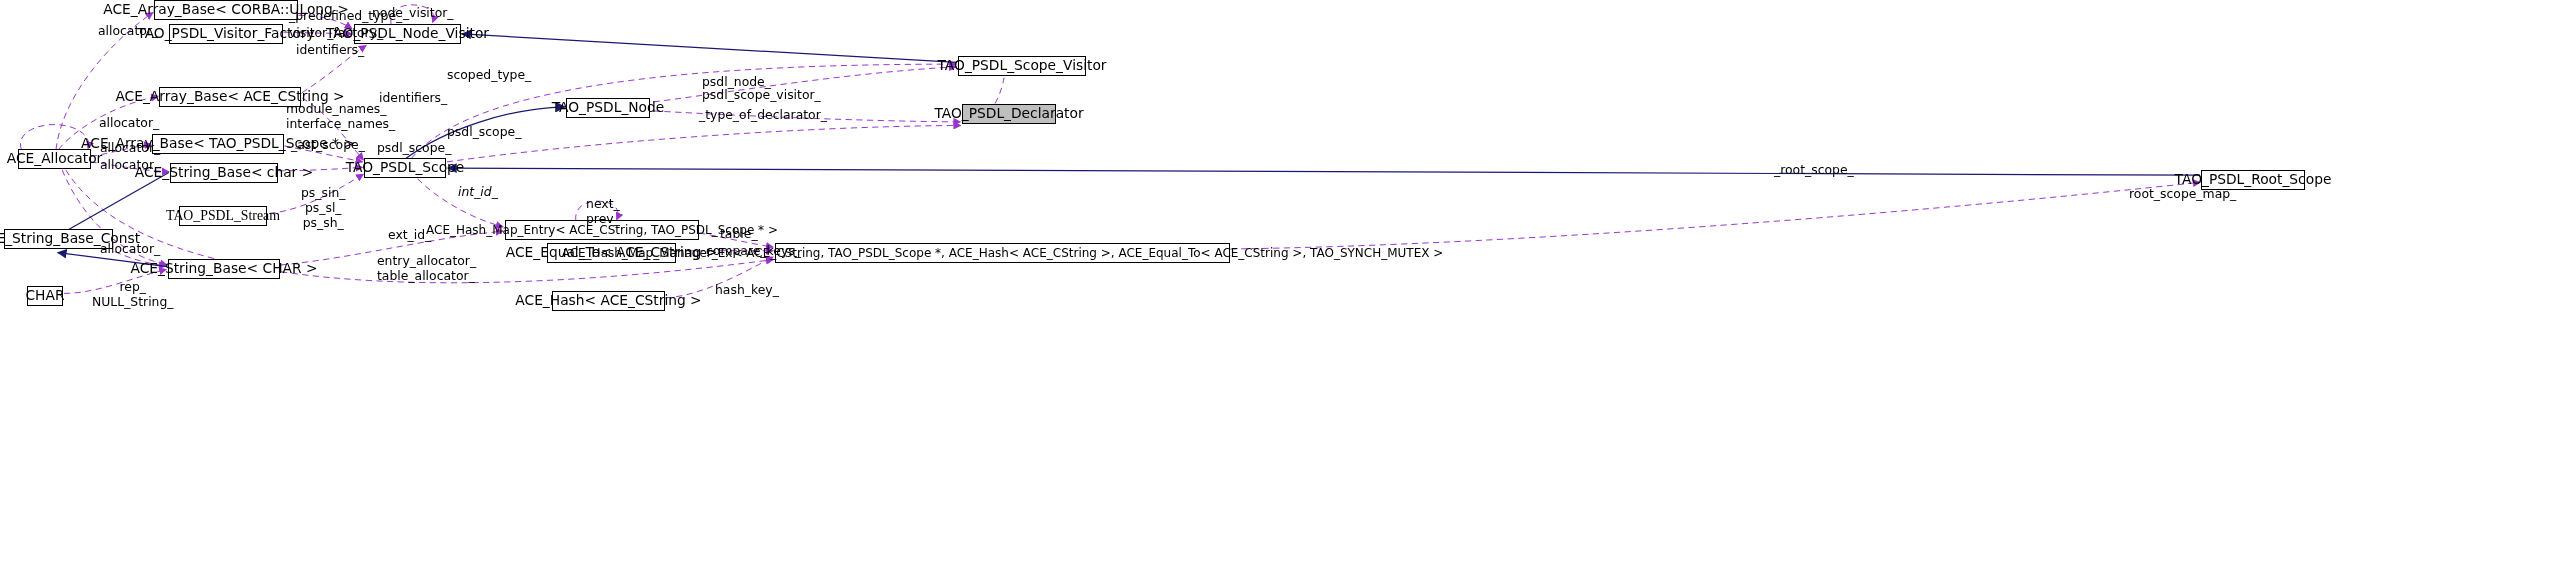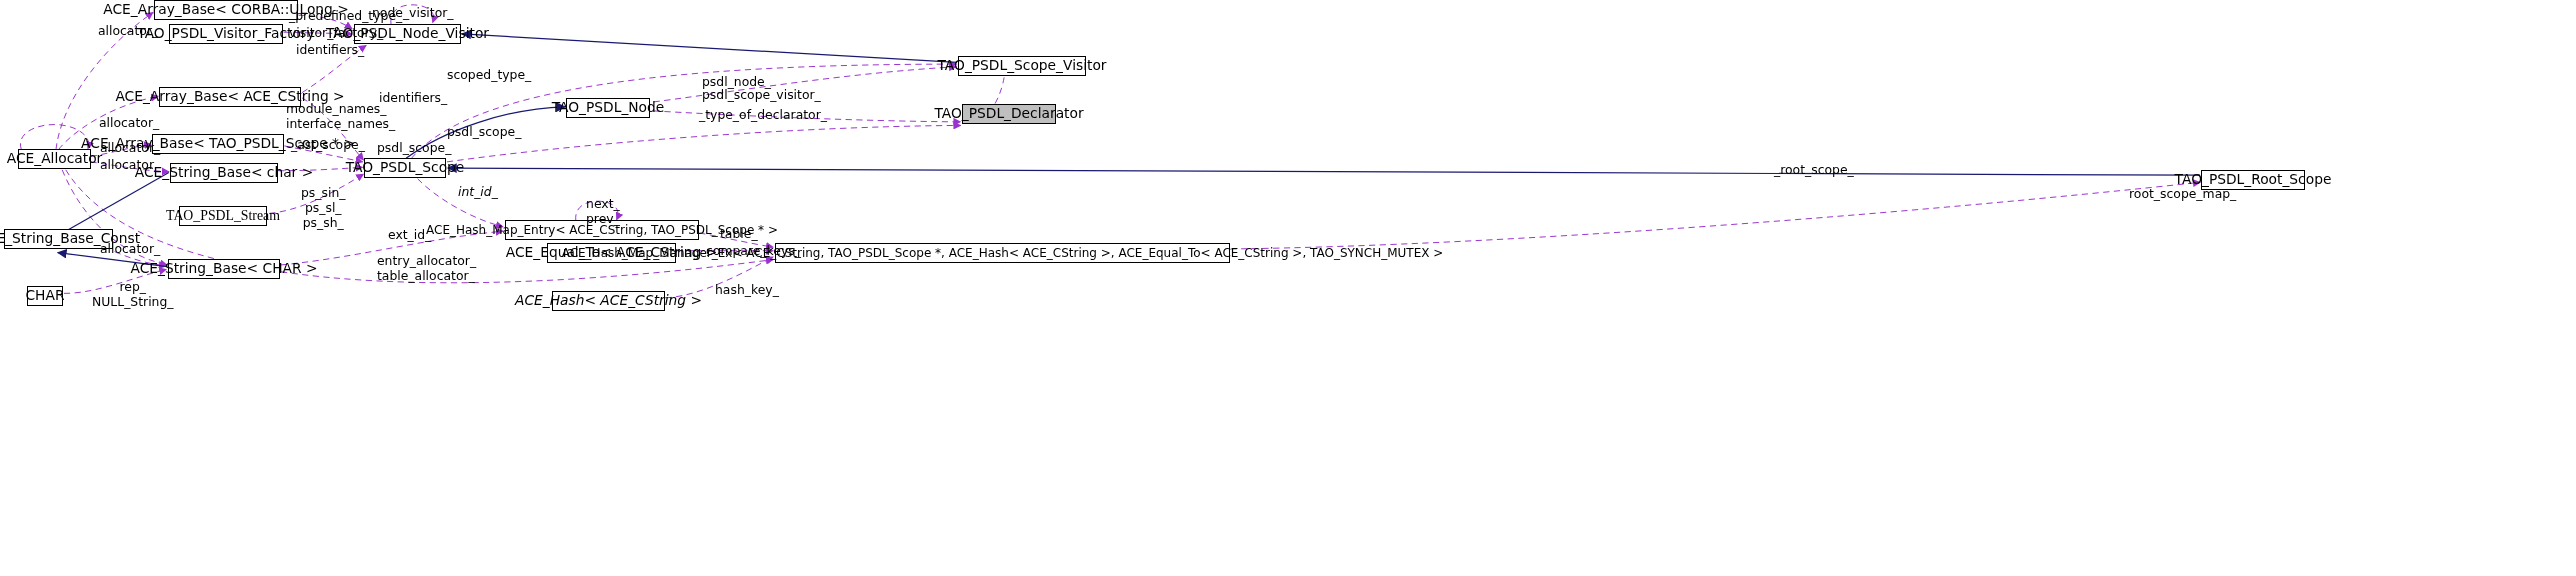--- a/index.html
+++ b/index.html
@@ -134,21 +134,21 @@
   <div class="node" style="left:170px;top:163px;width:108px;">ACE_String_Base&lt; char &gt;</div>
   <div class="node" style="left:364px;top:158px;width:82px;">TAO_PSDL_Scope</div>
   <div class="node" style="left:2201px;top:170px;width:104px;">TAO_PSDL_Root_Scope</div>
   <div class="node" style="left:179px;top:206px;width:88px;font-family:Liberation Serif, serif;">TAO_PSDL_Stream</div>
   <div class="node" style="left:505px;top:220px;width:194px;font-size:12px;">ACE_Hash_Map_Entry&lt; ACE_CString, TAO_PSDL_Scope * &gt;</div>
   <div class="node" style="left:4.4px;top:229px;width:109px;">ACE_String_Base_Const</div>
   <div class="node" style="left:547px;top:243px;width:129px;">ACE_Equal_To&lt; ACE_CString &gt;</div>
   <div class="node" style="left:775px;top:243px;width:455px;font-size:12px;">ACE_Hash_Map_Manager_Ex&lt; ACE_CString, TAO_PSDL_Scope *, ACE_Hash&lt; ACE_CString &gt;, ACE_Equal_To&lt; ACE_CString &gt;, TAO_SYNCH_MUTEX &gt;</div>
   <div class="node" style="left:168px;top:259px;width:112px;">ACE_String_Base&lt; CHAR &gt;</div>
   <div class="node" style="left:27px;top:286px;width:36px;">CHAR</div>
-  <div class="node" style="left:552px;top:291px;width:113px;font-style:italic;">ACE_Hash&lt; ACE_CString &gt;</div>
+  <div class="node" style="left:552px;top:291px;width:113px;">ACE_Hash&lt; ACE_CString &gt;</div>
 
   <div class="elabel" style="left:98px;top:24px;">allocator_</div>
   <div class="elabel" style="left:289px;top:9px;">_predefined_type_</div>
   <div class="elabel" style="left:372px;top:6.2px;">node_visitor_</div>
   <div class="elabel" style="left:289px;top:26px;">visitor_factory_</div>
   <div class="elabel" style="left:296px;top:43px;">identifiers_</div>
   <div class="elabel" style="left:447px;top:68px;">scoped_type_</div>
   <div class="elabel" style="left:702px;top:75px;text-align:center;">psdl_node_</div>
   <div class="elabel" style="left:702px;top:88px;">psdl_scope_visitor_</div>
   <div class="elabel" style="left:379px;top:91px;">identifiers_</div>

